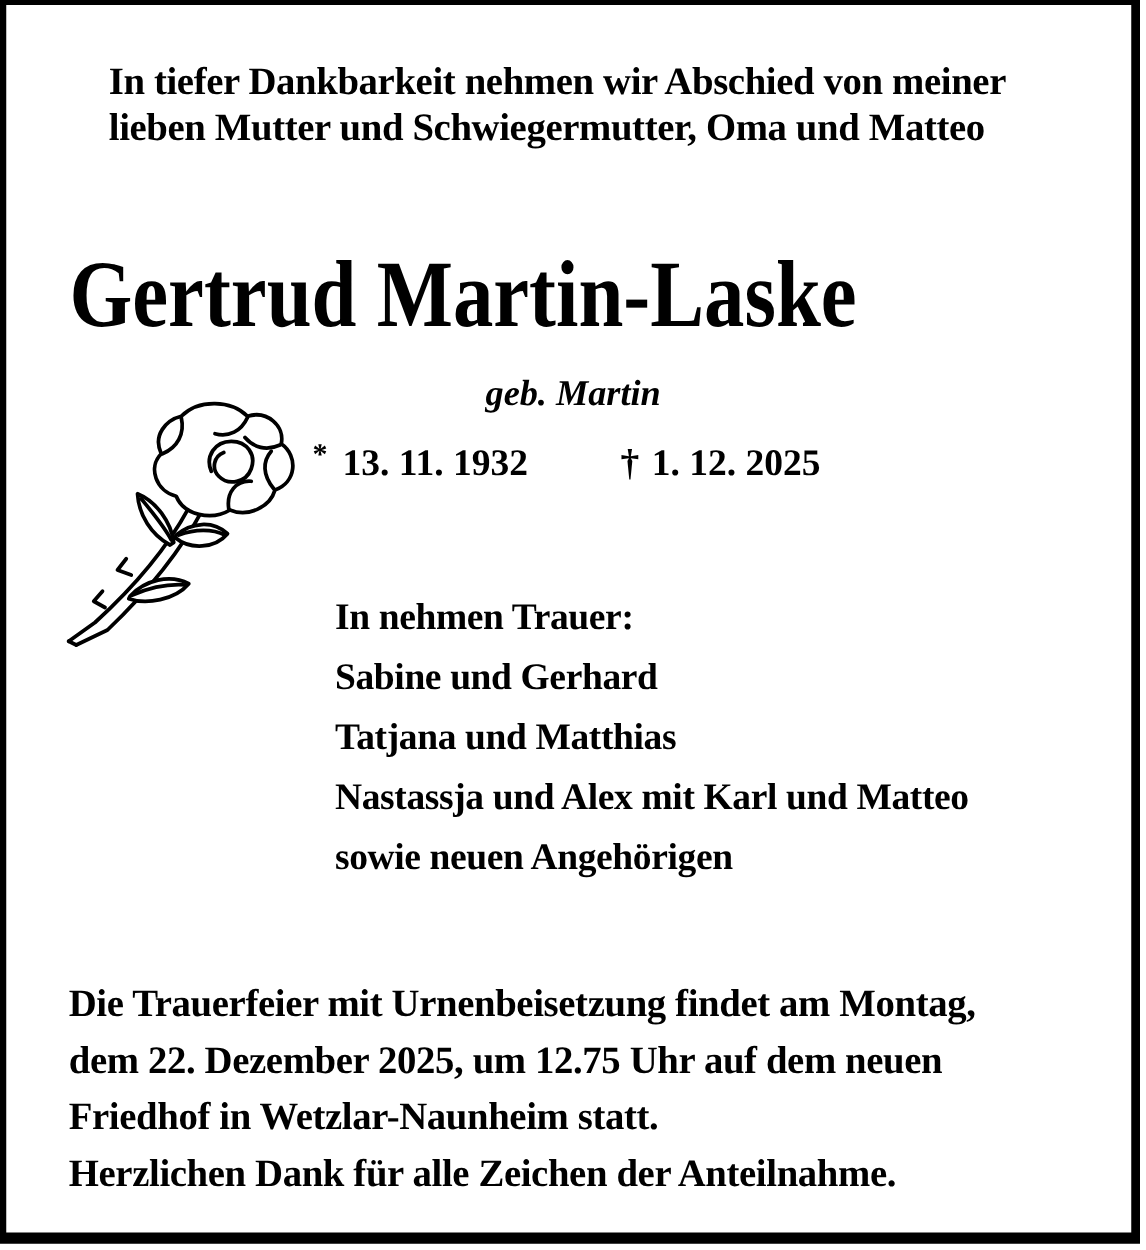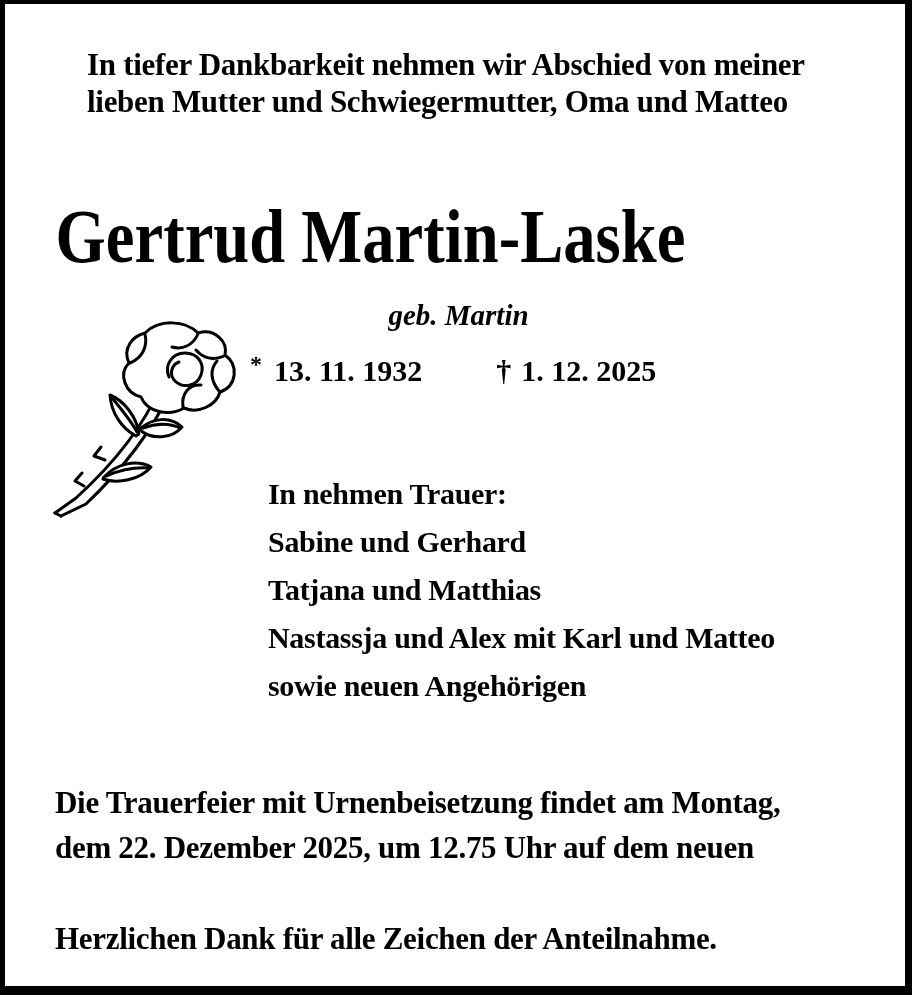--- a/index.html
+++ b/index.html
@@ -178,16 +178,17 @@
     <div>In nehmen Trauer:</div>
     <div>Sabine und Gerhard</div>
     <div>Tatjana und Matthias</div>
     <div>Nastassja und Alex mit Karl und Matteo</div>
     <div>sowie neuen Angehörigen</div>
   </div>
 
   <div class="funeral">
     <div>Die Trauerfeier mit Urnenbeisetzung findet am Montag,</div>
     <div>dem 22. Dezember 2025, um 12.75 Uhr auf dem neuen</div>
+    <div>Friedhof in Wetzlar-Naunheim statt.</div>
   </div>
 
   <div class="thanks">Herzlichen Dank für alle Zeichen der Anteilnahme.</div>
 </div>
 
 </body></html>

